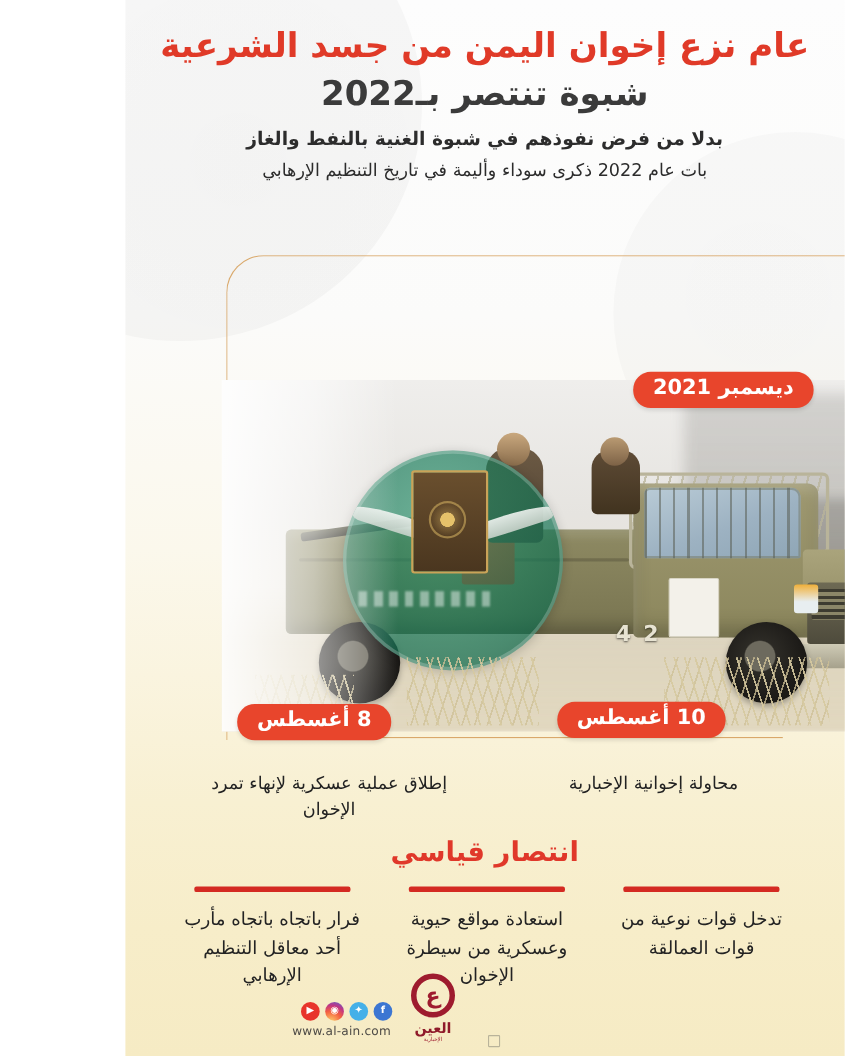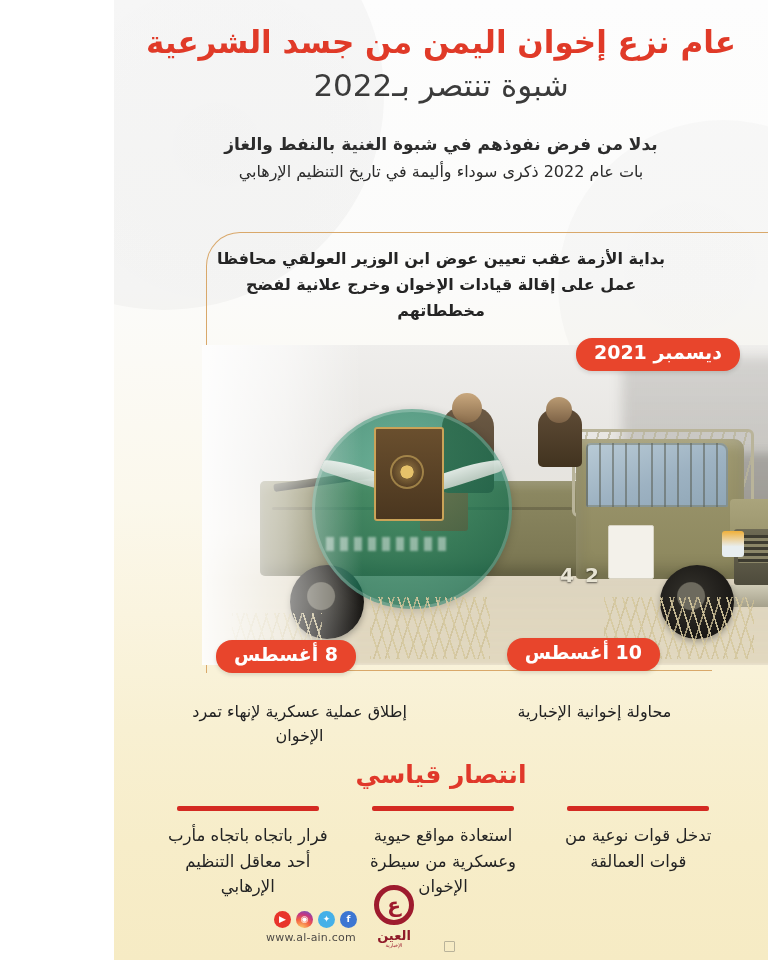--- a/index.html
+++ b/index.html
@@ -29,25 +29,25 @@
     pointer-events:none;
   }
 
   
   .header{position:relative;padding:14px 26px 0;text-align:center;}
   .title-main{
     font-size:31px;font-weight:700;line-height:1.22;
     color:#e03a28;letter-spacing:0;margin:10px 0 0;
   }
   .title-sub{
-    font-size:31px;font-weight:400;line-height:1.25;
+    font-size:31px;font-weight:700;line-height:1.25;
     color:#3b3b3b;margin:4px 0 0;
     direction:rtl;
   }
-  .deck{margin-top:27px;}
+  .deck{margin-top:10px;}
   .deck-l1{font-size:17px;font-weight:700;color:#2c2c2c;line-height:1.5;}
   .deck-l2{font-size:16px;font-weight:400;color:#2c2c2c;line-height:1.5;margin-top:3px;}
 
   
   .frame{
     position:absolute;left:92px;top:232px;width:600px;height:440px;
     border:1.6px solid #d9a86a;
     border-bottom:none;
     border-radius:34px 34px 0 0;
     pointer-events:none;
@@ -335,24 +335,20 @@
     <div class="title-sub">شبوة تنتصر بـ2022</div>
     <div class="deck">
       <div class="deck-l1">بدلا من فرض نفوذهم في شبوة الغنية بالنفط والغاز</div>
       <div class="deck-l2">بات عام 2022 ذكرى سوداء وأليمة في تاريخ التنظيم الإرهابي</div>
     </div>
   </div>
 
   <div class="frame"></div>
   <div class="frame-base"></div>
 
-  <div class="lede">
-    <div>بداية الأزمة عقب تعيين عوض ابن الوزير العولقي محافظا</div>
-    <div>عمل على إقالة قيادات الإخوان وخرج علانية لفضح مخططاتهم</div>
-  </div>
 
   <div class="photo">
     <div class="ph-sky"></div>
     <div class="ph-bldg"></div>
     <div class="ph-bldg2"></div>
     <div class="ph-ground"></div>
 
     <div class="truck">
       <div class="t-bed"></div>
       <div class="t-bedline"></div>

